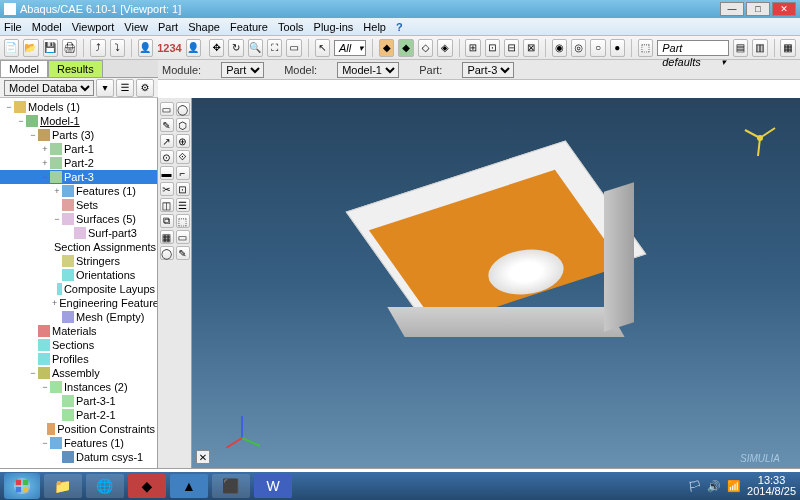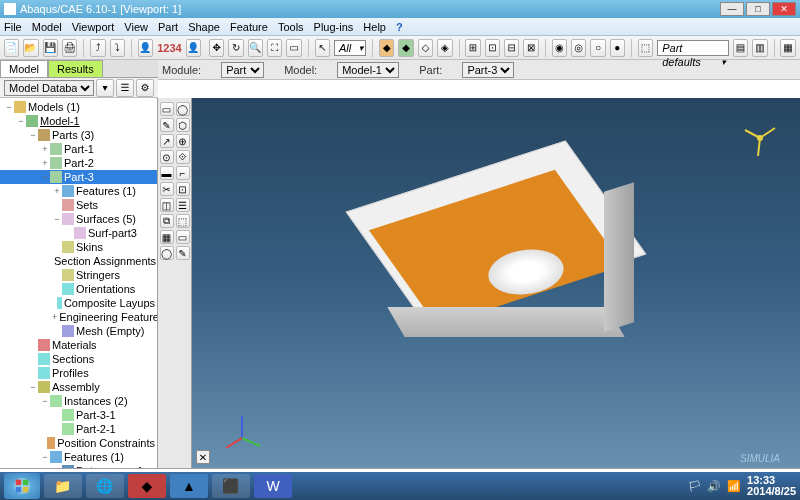--- a/index.html
+++ b/index.html
@@ -47,21 +47,21 @@
 .triad-tr { position:absolute; right:20px; top:20px; width:40px; height:40px; }
 .logo { position:absolute; right:20px; bottom:4px; font-size:10px; color:#a8c8e0; font-style:italic; }
 .console { height:56px; background:#fff; border-top:1px solid #a0a0a0; font-family:Consolas,monospace; font-size:10px; padding:2px 6px; overflow:hidden; }
 .console div { color:#333; white-space:nowrap; }
 .taskbar { height:28px; background:linear-gradient(#3a6ea5,#254a70); display:flex; align-items:center; padding:0 4px; gap:4px; position:absolute; bottom:0; left:0; right:0; }
 .startbtn { width:36px; height:26px; background:radial-gradient(#6fc2e8,#3a80c0); border-radius:3px; display:flex; align-items:center; justify-content:center; cursor:pointer; }
 .startbtn svg { width:18px; height:18px; }
 .tbitem { width:38px; height:24px; background:rgba(255,255,255,.15); border-radius:2px; display:flex; align-items:center; justify-content:center; cursor:pointer; font-size:14px; }
 .tbflex { flex:1; }
 .tbtray { display:flex; align-items:center; gap:6px; color:#fff; font-size:10px; }
-.tbtray .time { text-align:left; line-height:11px;font-weight:bold; }
+.tbtray .time { text-align:center; line-height:11px; }
 .parttxt{font-size:11px;font-style:italic;}
 
 .obj { position:absolute; left:50%; top:42%; transform:translate(-50%,-50%); }
 .iso { position:relative; width:260px; height:200px; }
 .face { position:absolute; }
 .topf { width:220px; height:140px; background:#f0f0f0; transform:skewY(-18deg) skewX(30deg); left:20px; top:10px; border:1px solid #d0d0d0; }
 .orng { width:186px; height:118px; background:#e08820; transform:skewY(-18deg) skewX(30deg); left:37px; top:36px; }
 .hole { width:70px; height:48px; background:radial-gradient(#fff 30%,#c8c8c8 100%); transform:skewY(-18deg) skewX(30deg); border-radius:50%; left:125px; top:95px; }
 .side1 { width:220px; height:30px; background:linear-gradient(#d0d0d0,#b0b0b0); transform:skewX(30deg); left:30px; top:154px; }
 .side2 { width:30px; height:140px; background:linear-gradient(90deg,#c8c8c8,#a0a0a0); transform:skewY(-18deg); left:238px; top:34px; }
@@ -209,25 +209,20 @@
         </div>
         <div class="tnode l4">
           <span class="exp">−</span>
           <span class="ic ic-surf"></span>
           <span>Surfaces (5)</span>
         </div>
         <div class="tnode l5">
           <span class="exp"></span>
           <span class="ic ic-surf"></span>
           <span>Surf-part3</span>
-        </div>
-        <div class="tnode l4">
-          <span class="exp"></span>
-          <span class="ic ic-skin"></span>
-          <span>Skins</span>
         </div>
         <div class="tnode l4">
           <span class="exp"></span>
           <span class="ic ic-sec"></span>
           <span>Section Assignments</span>
         </div>
         <div class="tnode l4">
           <span class="exp"></span>
           <span class="ic ic-skin"></span>
           <span>Stringers</span>

